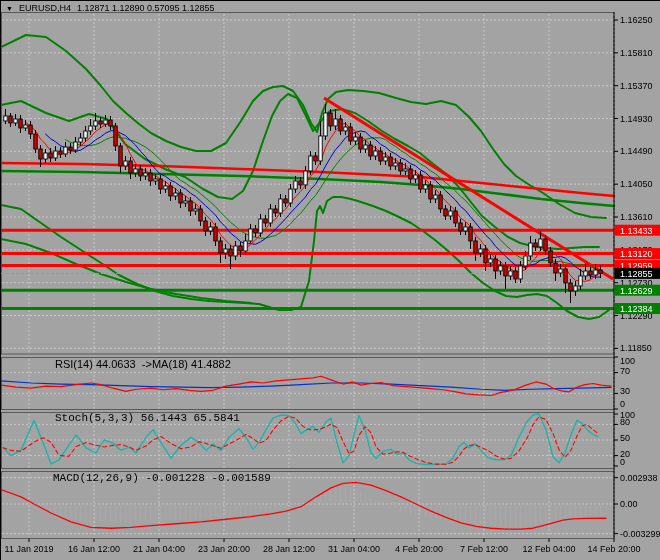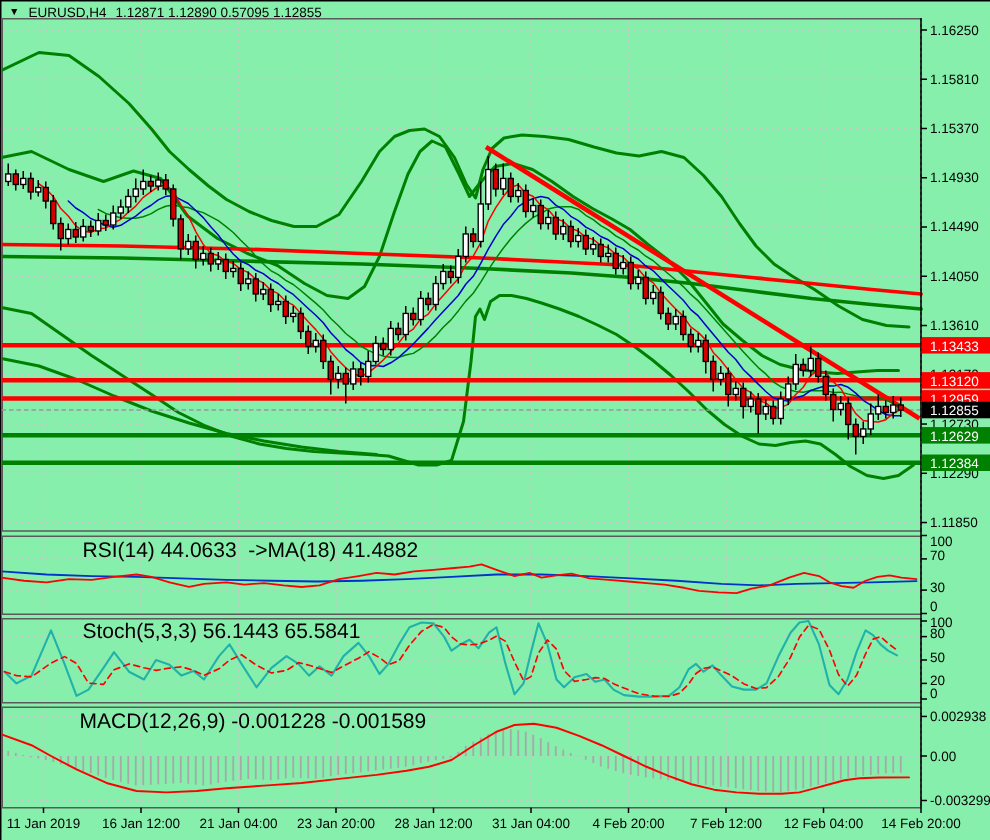--- a/index.html
+++ b/index.html
@@ -1,26 +1,26 @@
 <!DOCTYPE html>
 <html><head>
 <meta charset="utf-8">
 <style>
   html,body{margin:0;padding:0;background:#fff;}
-  #wrap{position:relative;width:660px;height:560px;background:#86efac;overflow:hidden;
+  #wrap{position:relative;width:660px;height:560px;background:#a3a3a3;overflow:hidden;
         border-top:1px solid #000;border-left:1px solid #000;
         font-family:"Liberation Sans",sans-serif;}
   #chart{position:absolute;left:0;top:0;}
   .titlebar{position:absolute;left:5px;top:2px;z-index:5;font-size:9px;color:#000;
             display:flex;gap:6px;align-items:center;}
   .titlebar .tri{font-size:7px;line-height:9px;cursor:pointer;}
-  .plabel{position:absolute;z-index:5;font-size:14px;color:#000;white-space:pre;padding-left:48px;}
+  .plabel{position:absolute;z-index:5;font-size:11px;color:#000;white-space:pre;padding-left:48px;}
   #rsi-label{left:6px;top:357px;}
-  #stoch-label{left:6px;top:411px;}
-  #macd-label{left:4px;top:471px;}
+  #stoch-label{left:6px;top:411px;font-family:Liberation Mono, monospace;}
+  #macd-label{left:4px;top:471px;font-family:Liberation Mono, monospace;}
   text{font-family:"Liberation Sans",sans-serif;}
 </style>
 </head>
 <body>
 
 <div id="wrap">
   <div class="titlebar">
     <span class="tri">▼</span>
     <span>EURUSD,H4</span>
     <span>1.12871 1.12890 0.57095 1.12855</span>

